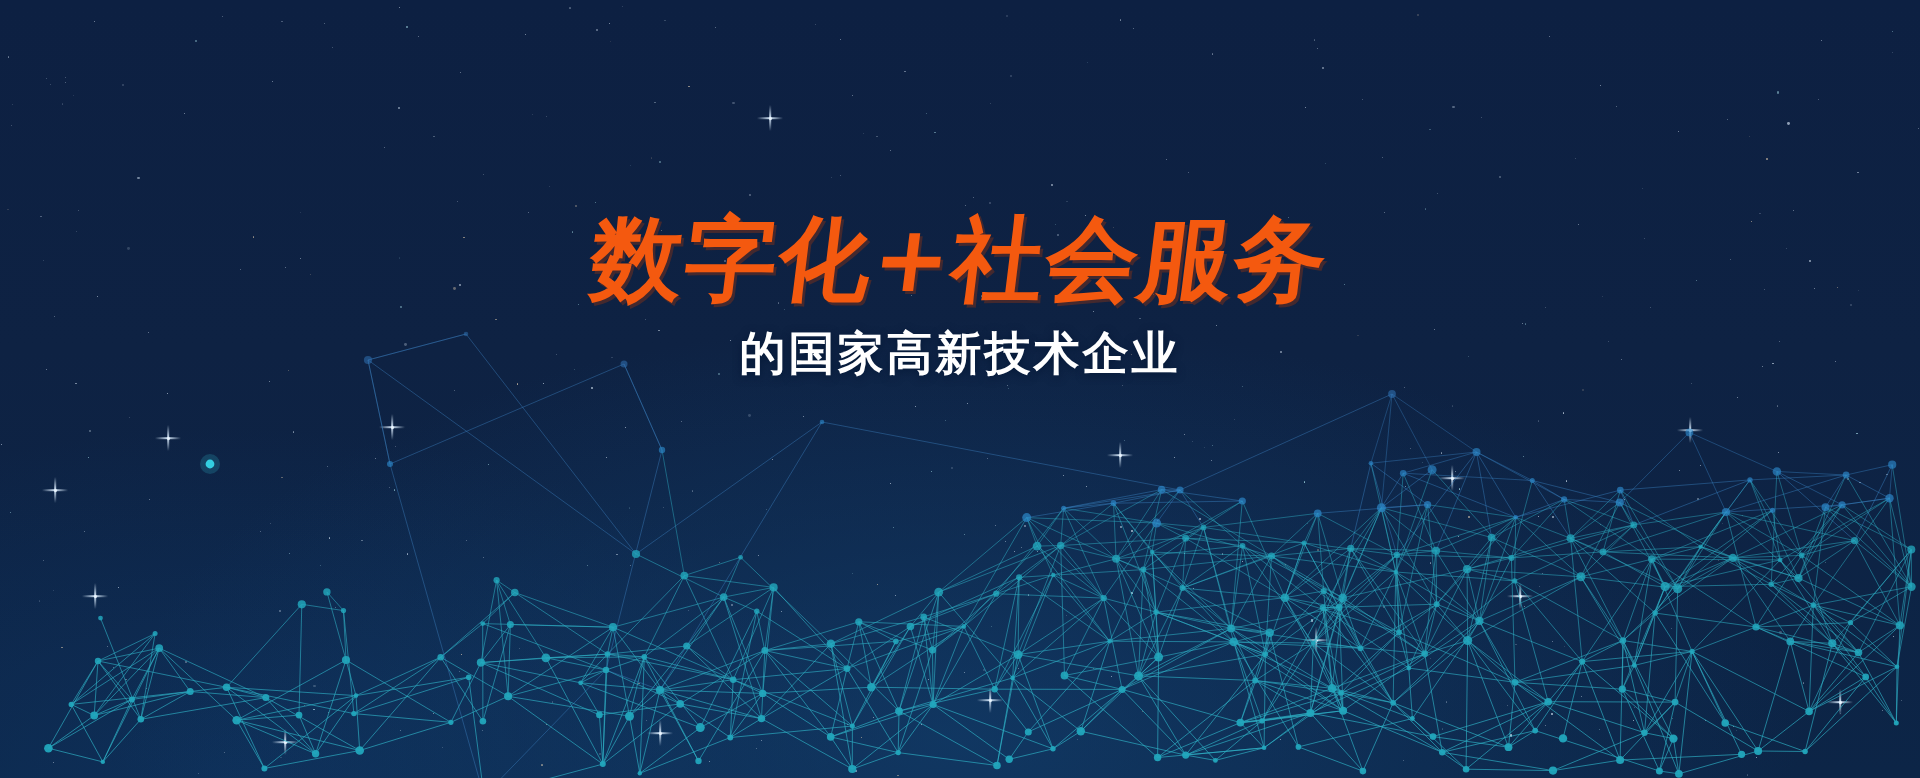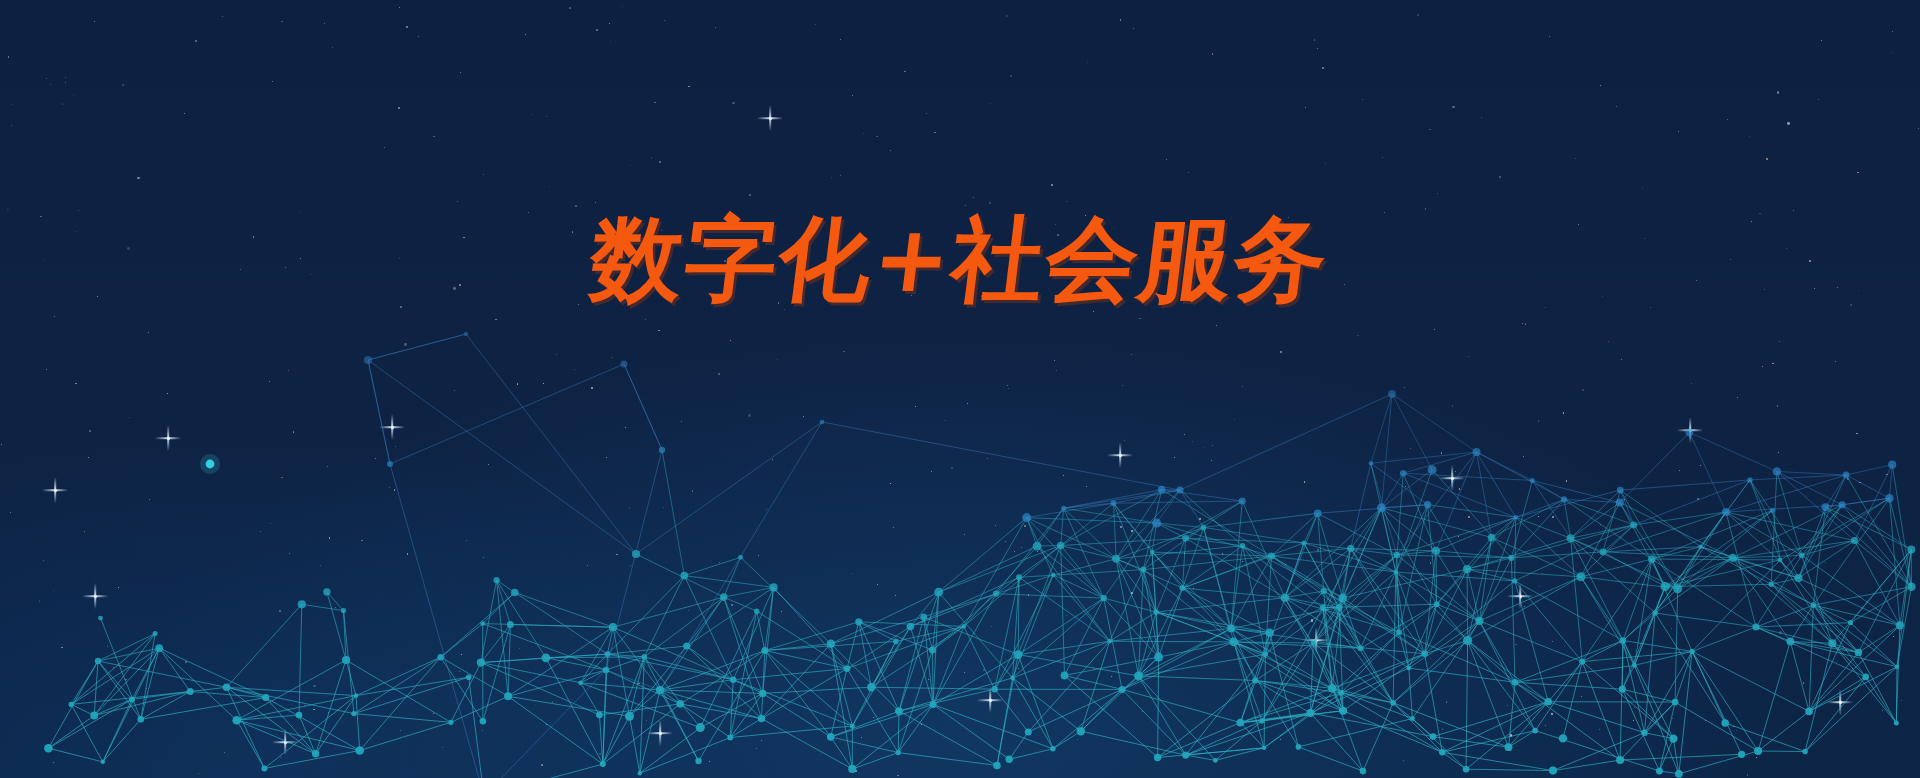--- a/index.html
+++ b/index.html
@@ -1674,15 +1674,16 @@
         <circle cx="946.0" cy="-32.0" r="4.6" fill="#2f6fb0" fill-opacity="0.48"></circle>
         <circle cx="1392.0" cy="76.0" r="3.9" fill="#2f6fb0" fill-opacity="0.60"></circle>
         <circle cx="1180.0" cy="172.0" r="3.6" fill="#2b85c6" fill-opacity="0.70"></circle>
         <circle cx="210" cy="146" r="4.4" fill="#35d6e8" fill-opacity=".95"></circle>
         <circle cx="210" cy="146" r="10" fill="#35d6e8" fill-opacity=".18"></circle>
       </g>
   </svg>
 
   <div class="textwrap">
     <div class="headline">数字化+社会服务</div>
+    <div class="subline">的国家高新技术企业</div>
   </div>
 
 </div>
 
 </body></html>

